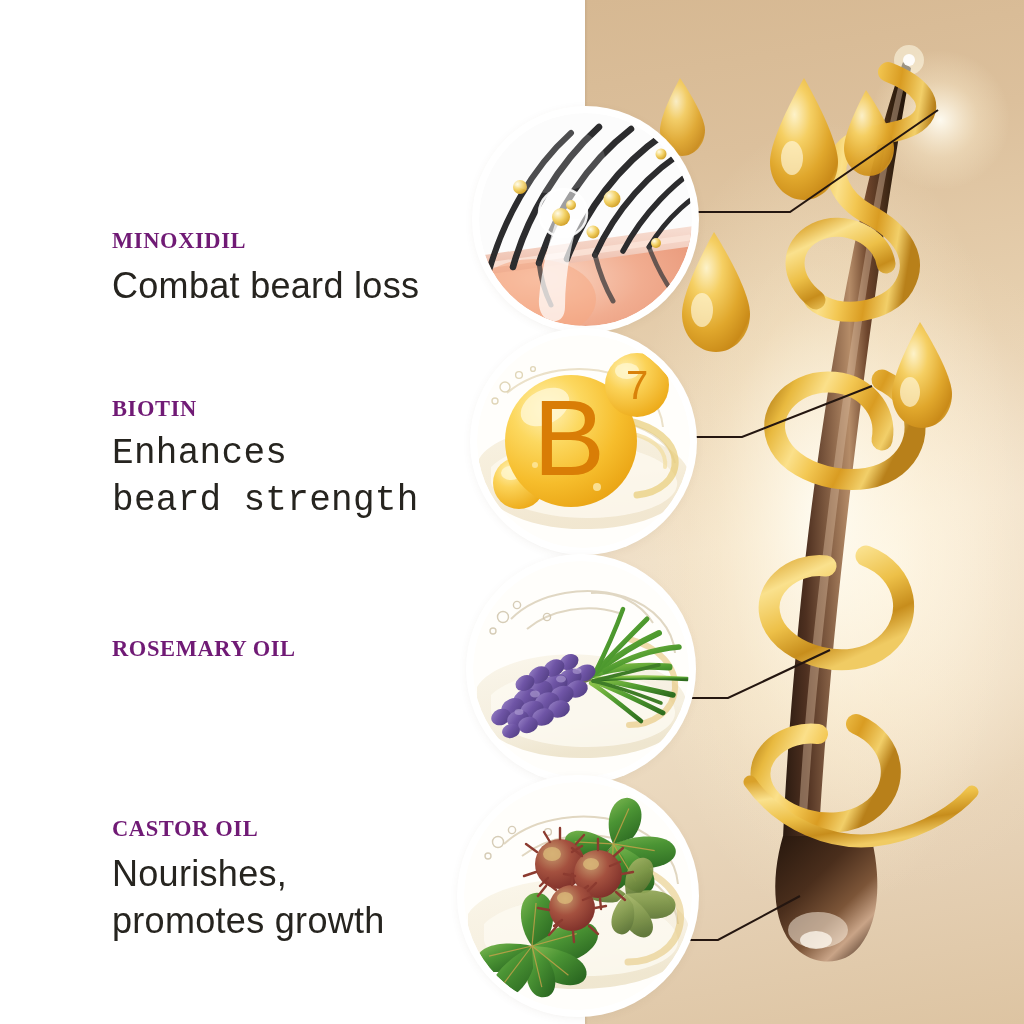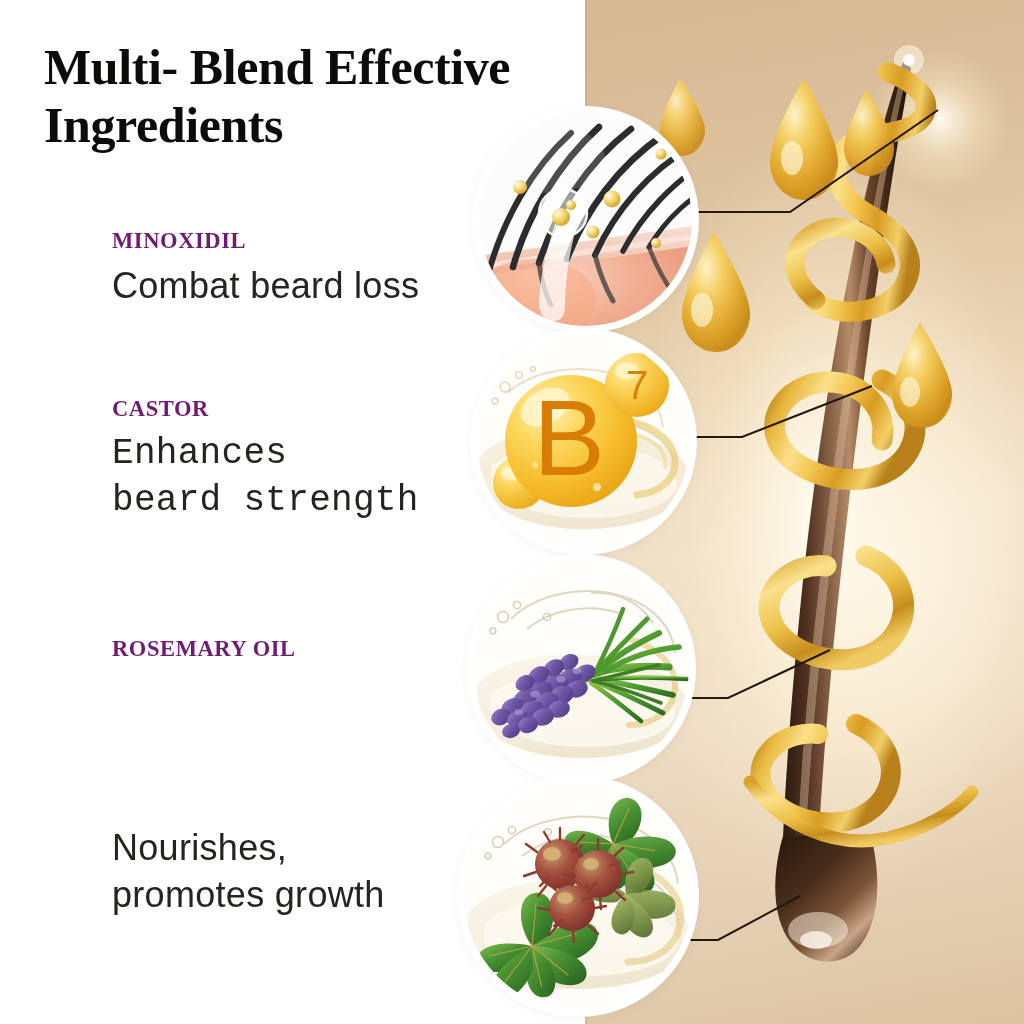--- a/index.html
+++ b/index.html
@@ -646,35 +646,35 @@
               <path d="M 119 118 L 129 114"></path>
                 <path d="M 98 138 L 90 144"></path>
             </g>
             <ellipse cx="101" cy="116" rx="8" ry="6" fill="#d9b878" opacity="0.8"></ellipse>
           </g>
         </g>
       </g>
     </svg>
   </div>
 
-  <div class="heading">Multi- Blend Effective Ingredients</div>
 
   <div class="ing-block ing-1">
     <div class="ing-name">MINOXIDIL</div>
     <div class="ing-desc">Combat beard loss</div>
   </div>
 
   <div class="ing-block ing-2">
-    <div class="ing-name">CASTOR</div>
+    <div class="ing-name">BIOTIN</div>
     <div class="ing-desc" style="white-space: pre-line; font-family: Liberation Mono, monospace;">Enhances
 beard strength</div>
   </div>
 
   <div class="ing-block ing-3">
     <div class="ing-name">ROSEMARY OIL</div>
   </div>
 
   <div class="ing-block ing-4">
+    <div class="ing-name">CASTOR OIL</div>
     <div class="ing-desc" style="white-space: pre-line;">Nourishes,
 promotes growth</div>
   </div>
 
 </div>
 
 </body></html>

